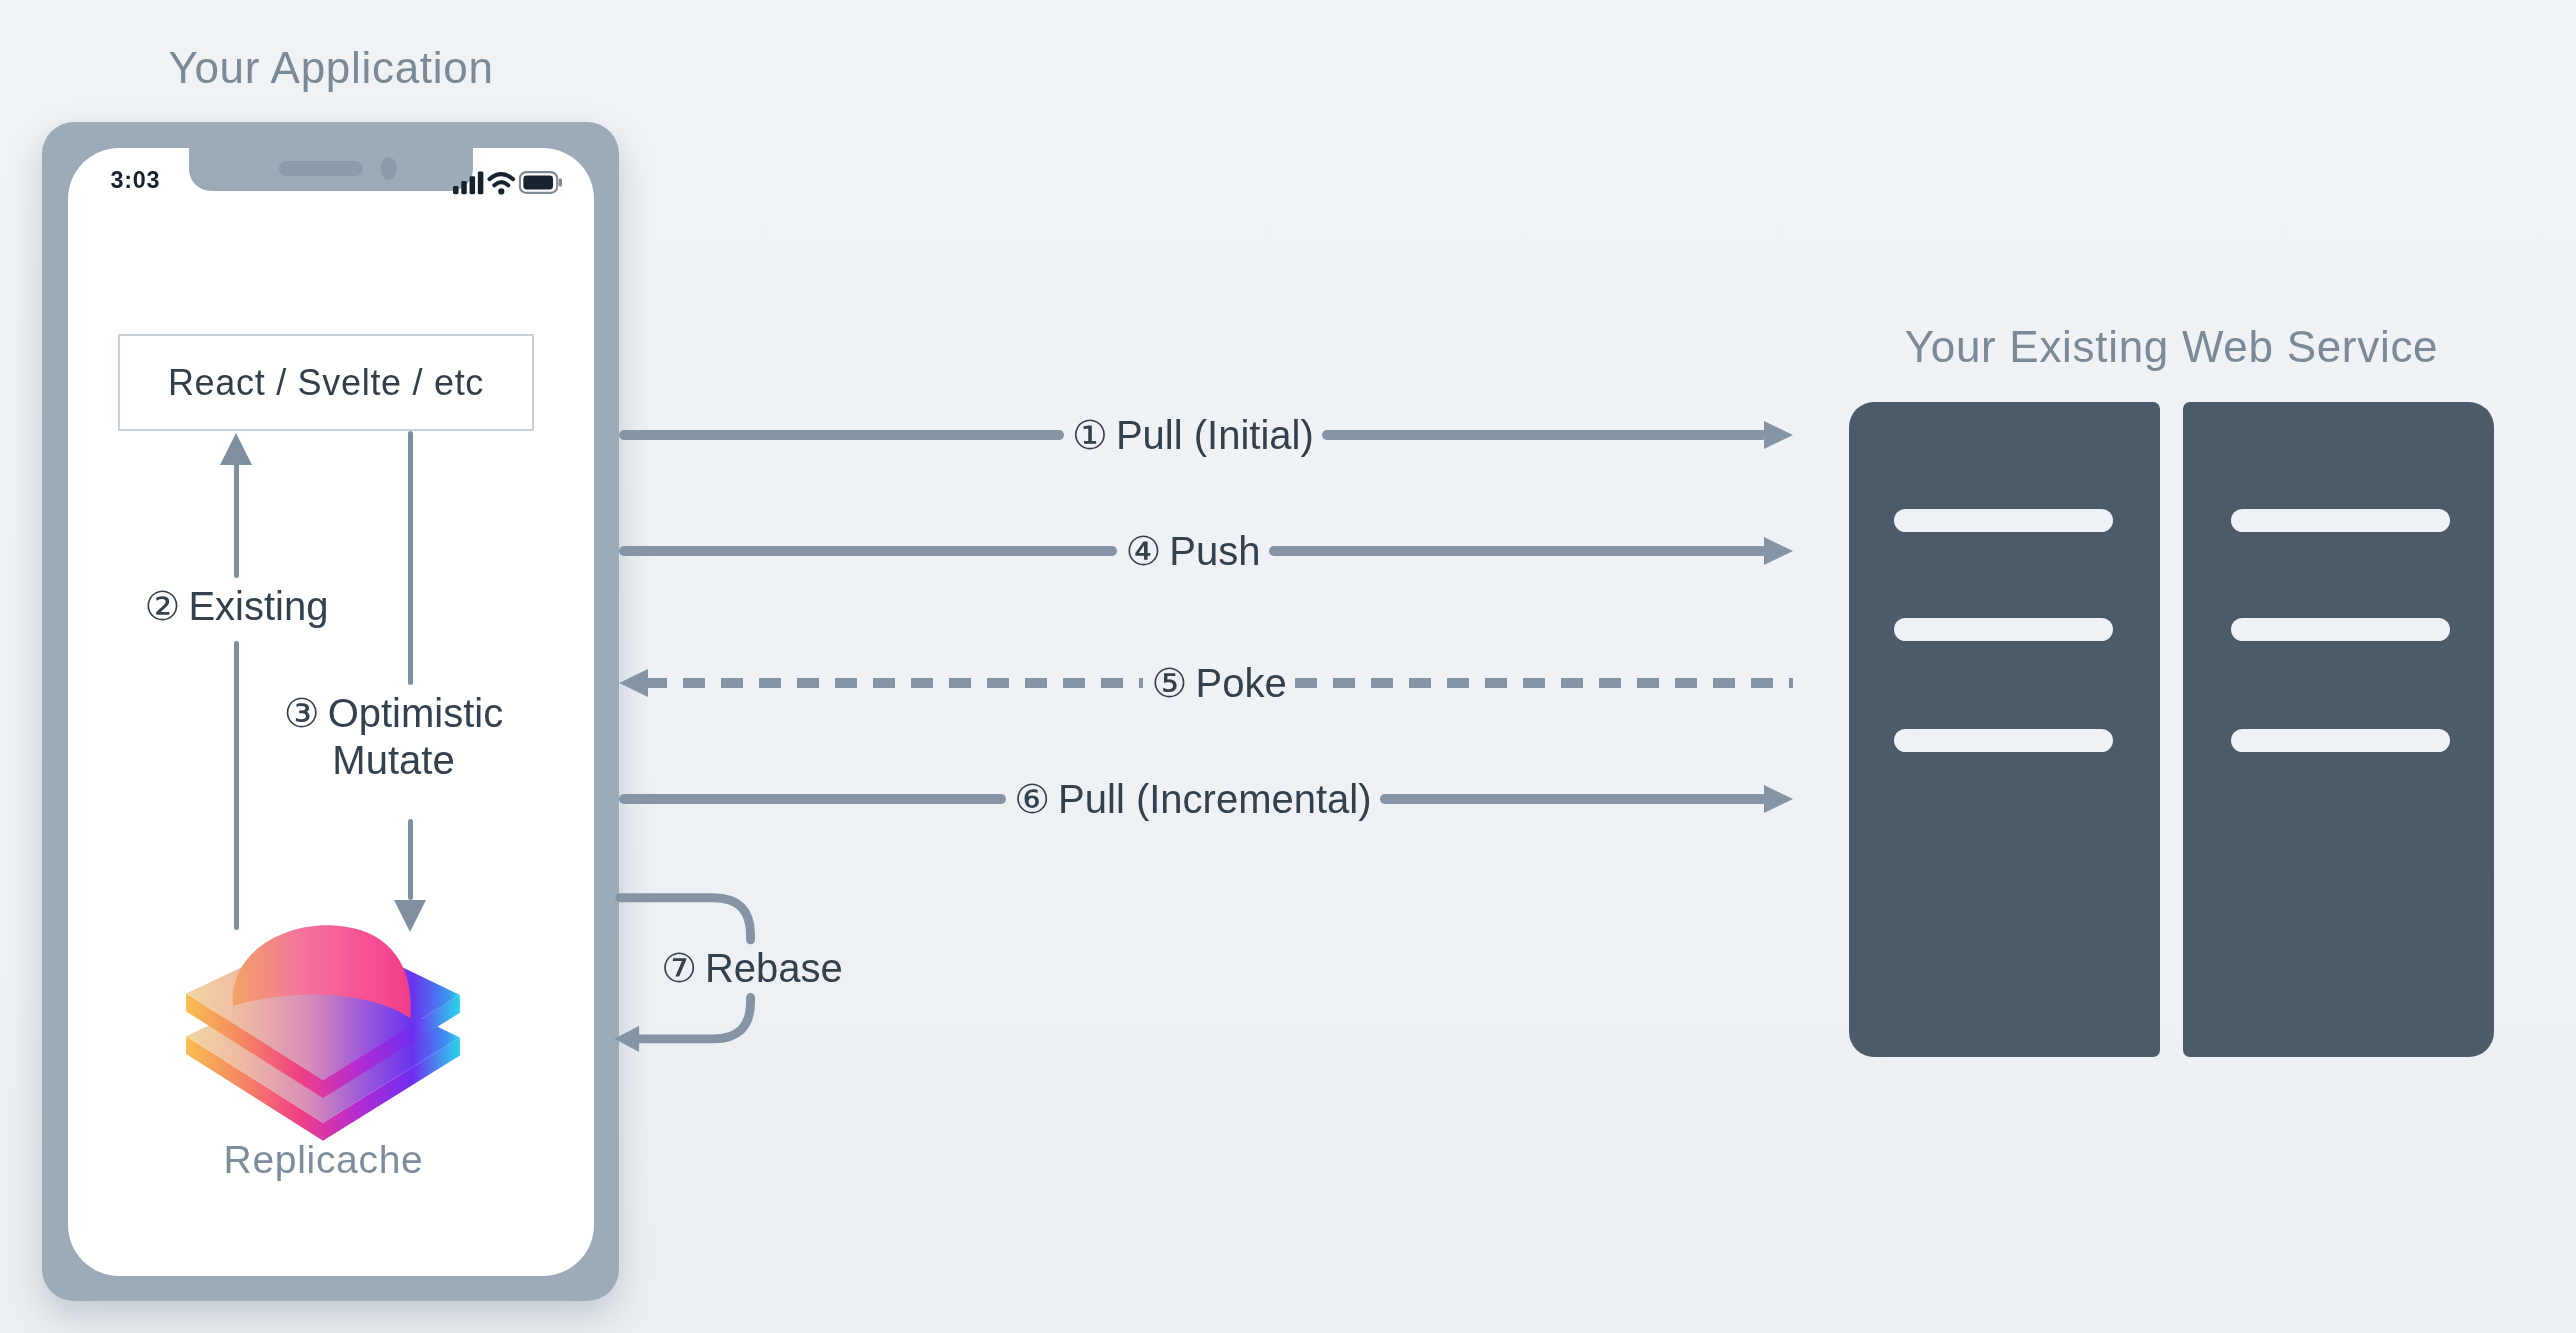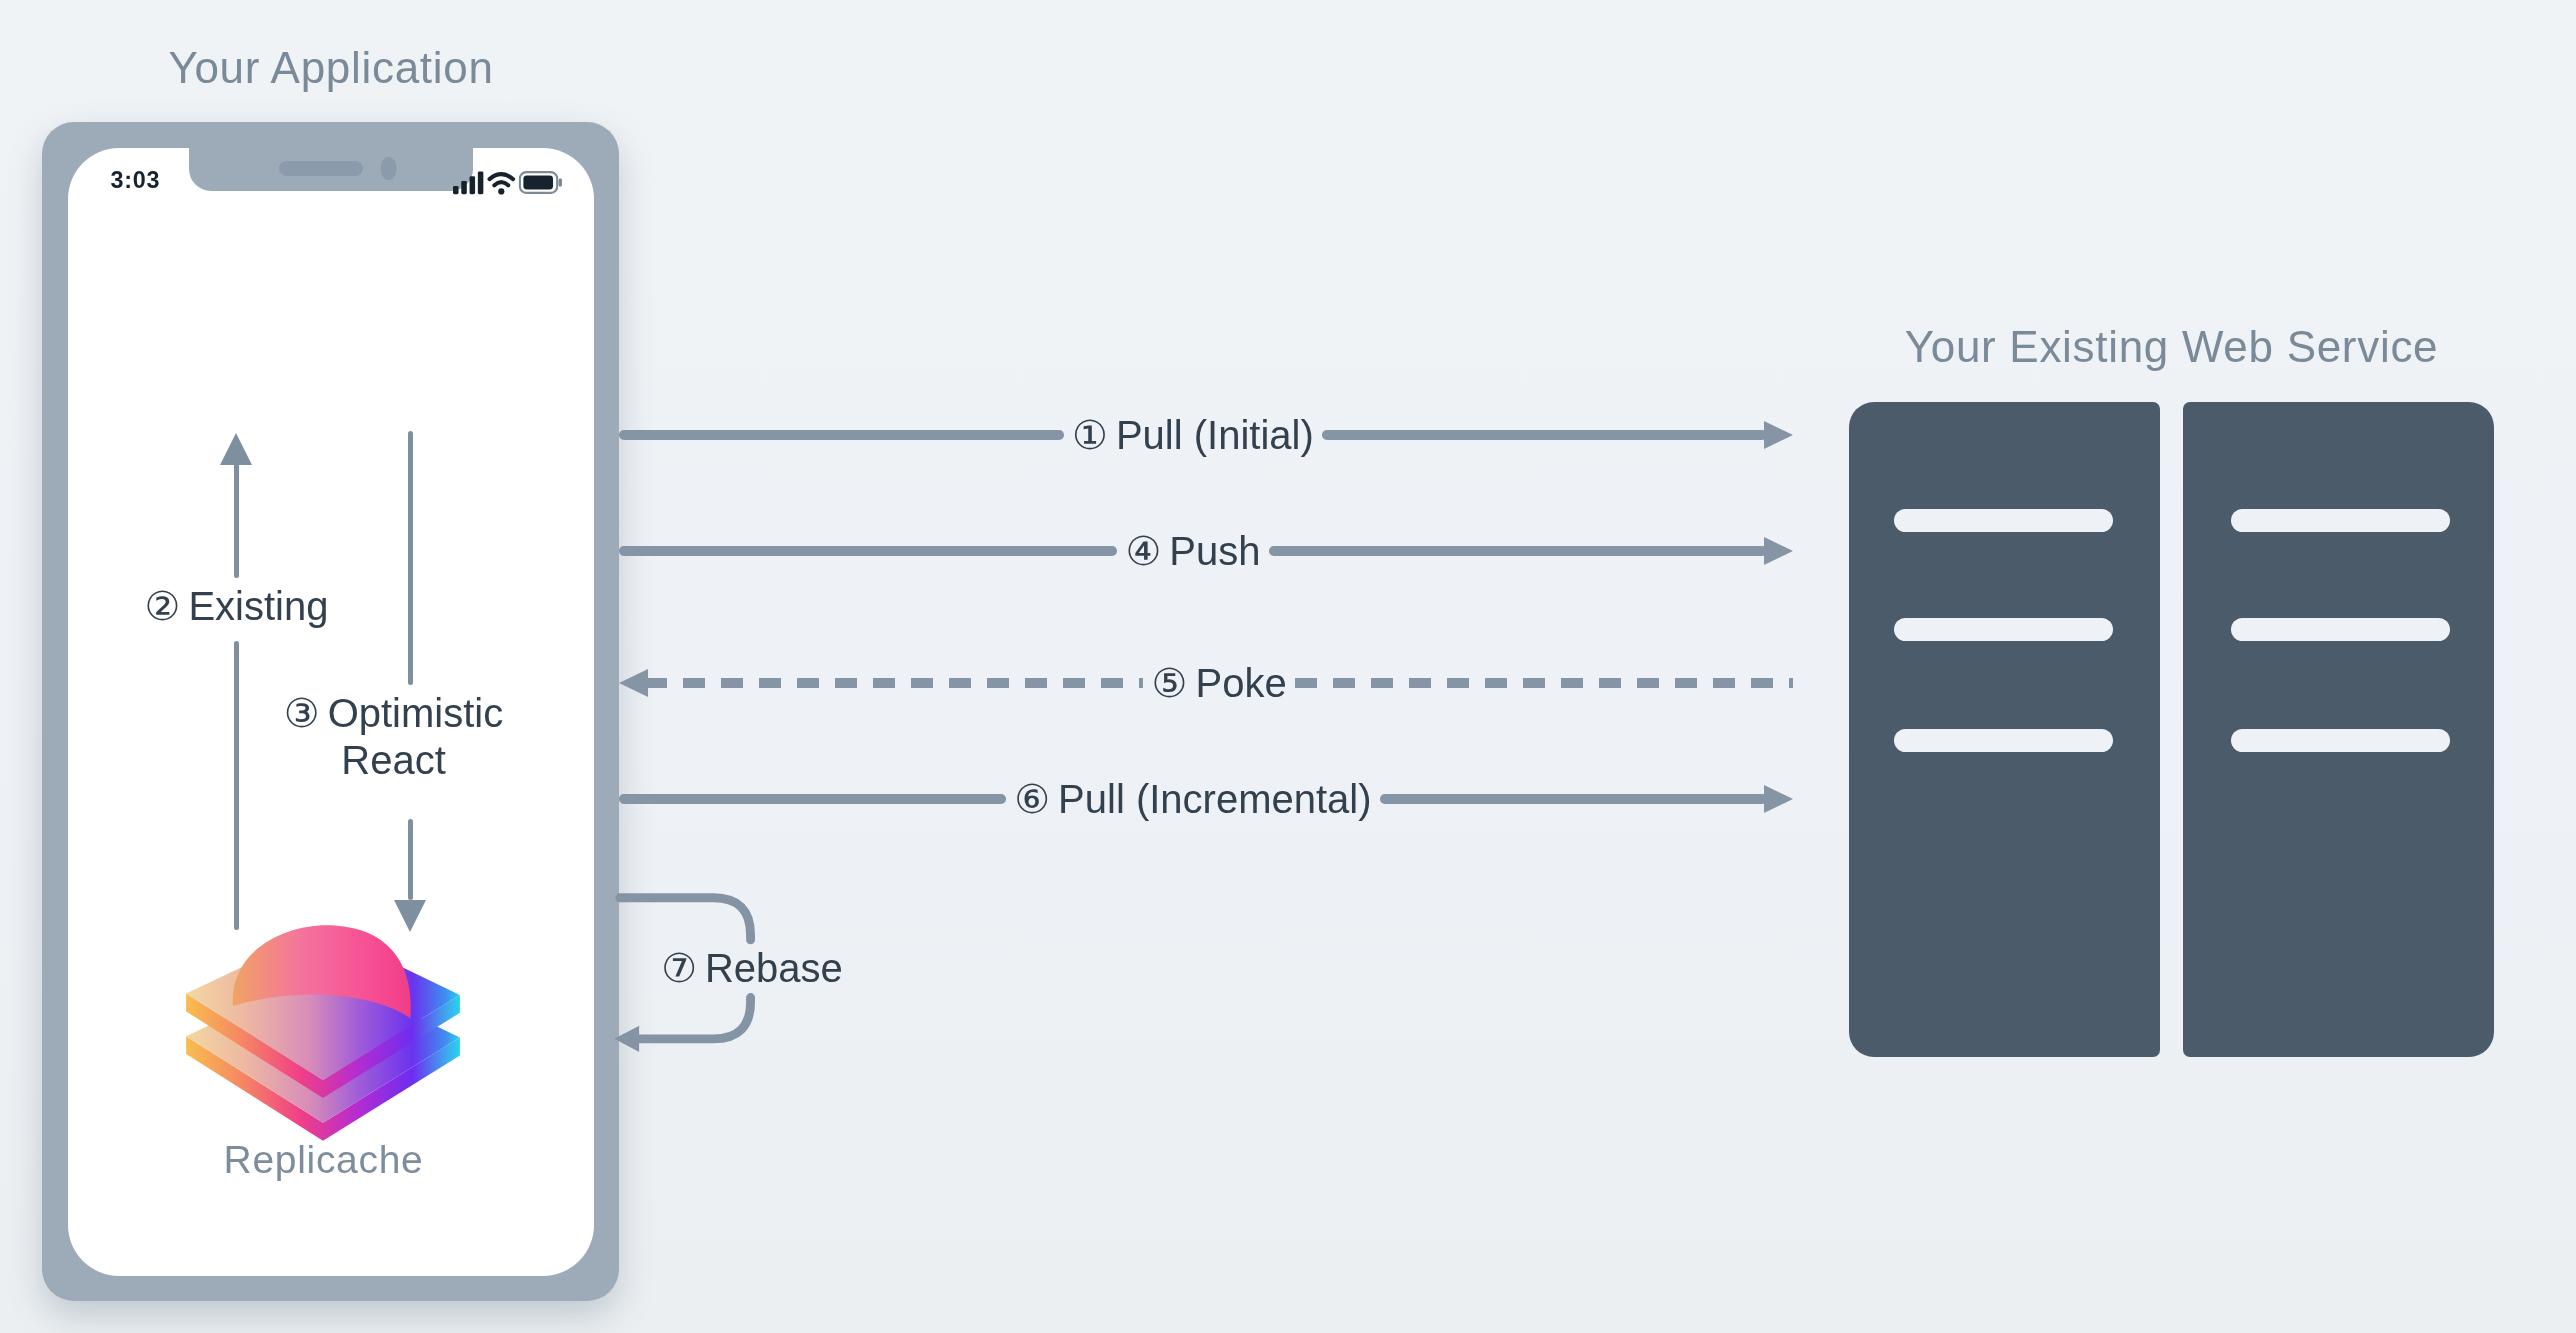--- a/index.html
+++ b/index.html
@@ -119,32 +119,33 @@
           <g>
             <rect x="97" y="6" width="54" height="30" rx="9" fill="none" stroke="#7e8a95" stroke-width="3"></rect>
             <rect x="102" y="11" width="43" height="20" rx="5" fill="#16222e"></rect>
             <rect x="153" y="15" width="5" height="12" rx="2.5" fill="#7e8a95"></rect>
           </g>
         </svg>
       </div>
     </div>
   </div>
 
+  <div class="react-box">React / Svelte / etc</div>
 
   <div class="tri-up" style="left:220px;top:433px;"></div>
   <div class="vline" style="left:234px;top:462px;height:116px;"></div>
   <div class="flow-label sub-label">
     <span class="num">②</span><span>Existing</span>
   </div>
   <div class="vline" style="left:234px;top:641px;height:289px;"></div>
 
   <div class="vline" style="left:408px;top:431px;height:254px;"></div>
   <div class="flow-label mut-label">
     <span class="num">③</span><span>Optimistic</span>
-    <div>React</div>
+    <div>Mutate</div>
   </div>
   <div class="vline" style="left:408px;top:819px;height:81px;"></div>
   <div class="tri-down" style="left:394px;top:900px;"></div>
 
   <svg class="logo" width="280" height="227" viewBox="0 0 406 330">
     <defs>
       <linearGradient id="gTop" x1="0" y1="0" x2="406" y2="0" gradientUnits="userSpaceOnUse">
         <stop offset="0" stop-color="#f3d9a2"></stop>
         <stop offset="0.22" stop-color="#eeb8a2"></stop>
         <stop offset="0.45" stop-color="#d88db8"></stop>

